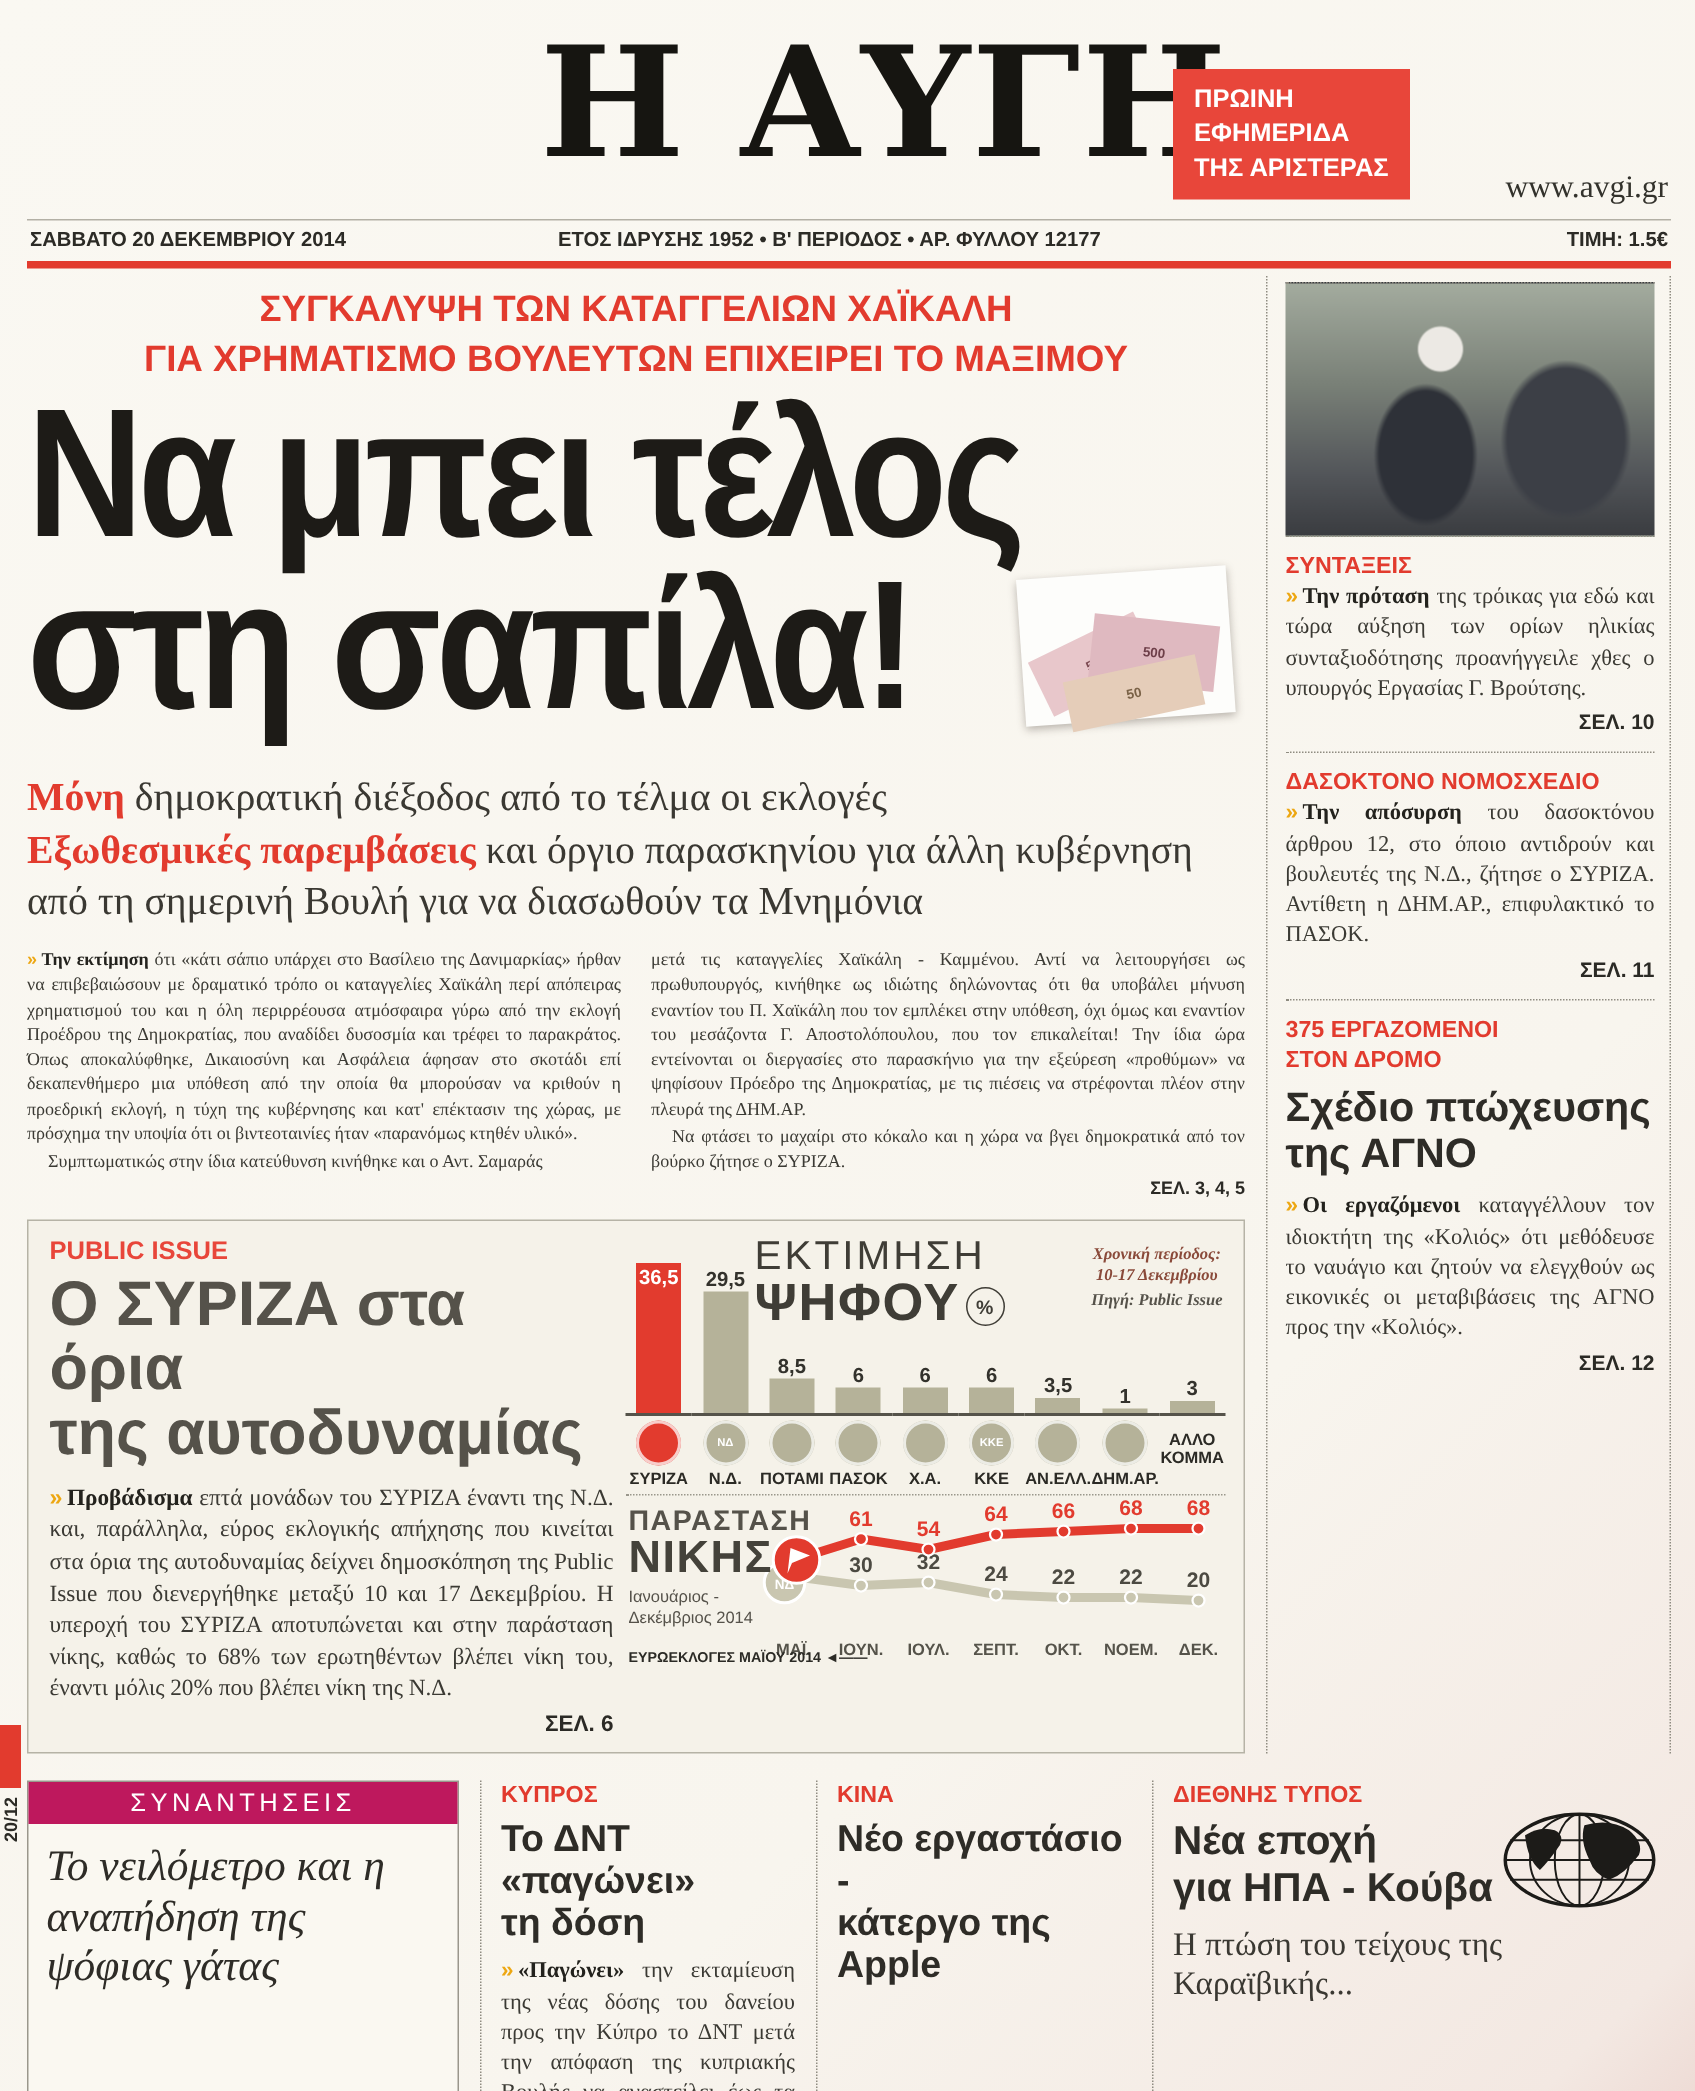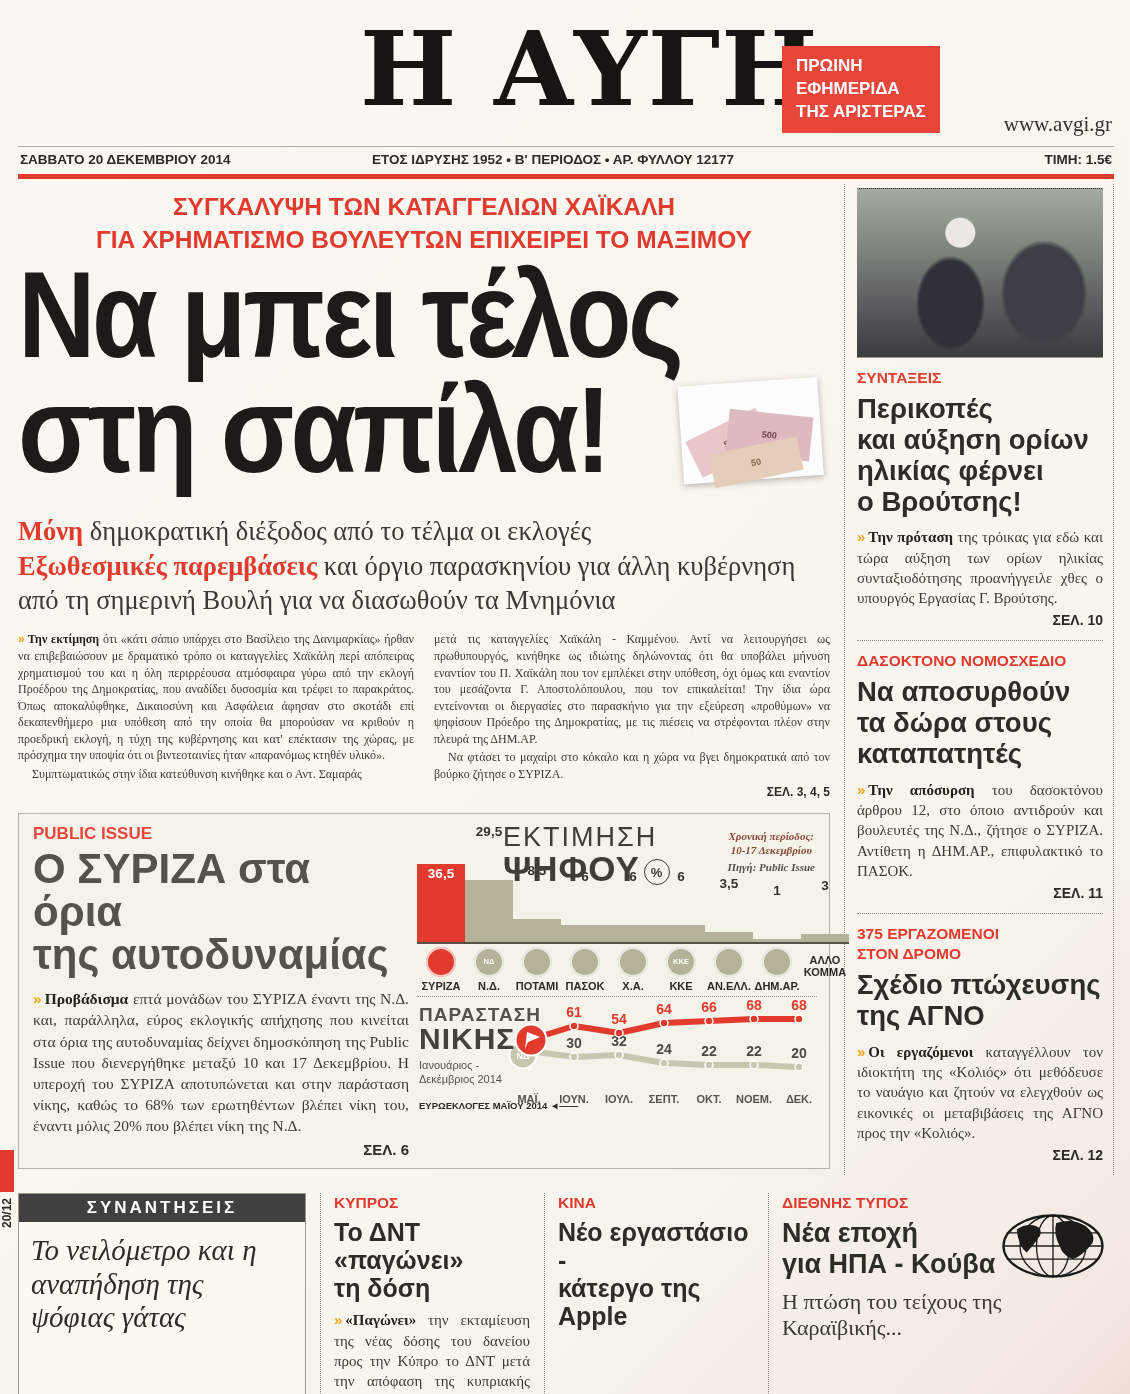--- a/index.html
+++ b/index.html
@@ -68,21 +68,21 @@
   .barpanel{position:relative;height:168px;}
   .bar-title{position:absolute;left:86px;top:0;font-family:"Liberation Sans",sans-serif;color:#3f3d36;line-height:1;z-index:2;}
   .bar-title .t1{font-size:27px;letter-spacing:2px;}
   .bar-title .t2{font-size:35px;font-weight:bold;letter-spacing:1px;}
   .pct-circle{display:inline-flex;width:24px;height:24px;border:1.5px solid #3f3d36;border-radius:50%;font-size:13px;font-weight:bold;align-items:center;justify-content:center;vertical-align:4px;margin-left:4px;}
   .bar-note{position:absolute;right:2px;top:6px;text-align:center;font-style:italic;font-size:11px;line-height:1.25;color:#8a4a3a;font-weight:bold;z-index:2;}
   .bar-note .src{color:#55524a;margin-top:4px;font-weight:bold;}
   .bars{position:absolute;left:0;right:0;bottom:0;display:grid;grid-template-columns:repeat(9,1fr);}
   .bar-col{display:flex;flex-direction:column;align-items:center;}
   .bar-stack{height:118px;width:100%;display:flex;flex-direction:column;justify-content:flex-end;align-items:center;border-bottom:2px solid #55534a;}
-  .bar{width:48px;background:#b5b299;position:relative;margin-top:40px;}
+  .bar{width:30px;background:#b5b299;position:relative;}
   .bar.hl{background:#e23b2e;}
   .bar-value{font-family:"Liberation Sans",sans-serif;font-weight:bold;font-size:13.5px;color:#33322c;margin-bottom:1px;}
   .bar-value.inside{position:absolute;top:2px;left:0;right:0;text-align:center;color:#fff;margin:0;}
   .party-icon{width:30px;height:30px;border-radius:50%;background:#b5b299;margin-top:3px;display:flex;align-items:center;justify-content:center;box-shadow:inset 0 0 0 2px rgba(255,255,255,.75);}
   .party-icon.hl{background:#e23b2e;}
   .party-icon-text{color:#fff;font-family:"Liberation Sans",sans-serif;font-weight:bold;font-size:7.5px;}
   .bar-name{font-family:"Liberation Sans",sans-serif;font-weight:bold;font-size:11px;color:#2b2a25;margin-top:3px;text-align:center;line-height:1.1;}
   .bar-name.noicon{margin-top:10px;}
   
   .linepanel{position:relative;height:116px;border-top:1px dotted #9a978c;margin-top:4px;}
@@ -92,21 +92,21 @@
   .line-sub{font-size:11px;color:#55524a;margin-top:5px;line-height:1.25;}
   .line-foot{position:absolute;left:2px;bottom:2px;font-family:"Liberation Sans",sans-serif;font-weight:bold;font-size:9.5px;color:#2b2a25;z-index:2;}
   .linesvg{position:absolute;left:0;top:2px;width:400px;height:112px;}
   .pt-label{font-family:"Liberation Sans",sans-serif;font-weight:bold;font-size:14px;}
   .pt-label.red{fill:#e23b2e;}
   .pt-label.gray{fill:#4c4a42;}
   .xlab{font-family:"Liberation Sans",sans-serif;font-weight:bold;font-size:11px;fill:#55534a;}
   
   .bottom{display:grid;grid-template-columns:288px 210px 210px 1fr;gap:14px;margin:18px 16px 0 18px;}
   .meet{border:1px solid #9a978c;background:#faf8f1;}
-  .meet-banner{background:#404040;color:#fff;font-family:"Liberation Sans",sans-serif;font-weight:bold;font-size:17px;letter-spacing:3px;text-align:center;padding:4px 0;}
+  .meet-banner{background:#be185d;color:#fff;font-family:"Liberation Sans",sans-serif;font-weight:normal;font-size:17px;letter-spacing:3px;text-align:center;padding:4px 0;}
   .meet-in{padding:8px 12px 10px;}
   .meet-title{font-style:italic;font-size:29px;line-height:1.15;color:#2e2c27;margin:4px 0 10px;}
   .bcol{border-left:1px dotted #8f8c81;padding-left:13px;font-family:"Liberation Sans",sans-serif;}
   .bcol .side-body{margin-top:2px;}
   .bcol .side-title{font-size:25px;margin:5px 0 8px;}
   .intl-head{display:flex;justify-content:space-between;align-items:flex-start;}
   .globe{width:110px;height:66px;margin-right:6px;}
   .intl-sub{font-family:"Liberation Serif",serif;font-size:22px;color:#3a3832;margin:2px 0 10px;}
   
   .edge{position:absolute;left:0;top:1150px;width:14px;}
@@ -333,33 +333,26 @@
           </div>
         </div>
       </div>
     </div>
 
     <aside class="sidebar">
       <div class="side-photo"></div>
 
       <div class="side-art">
         <div class="side-kick">ΣΥΝΤΑΞΕΙΣ</div>
-        <div class="side-title prewrap">Περικοπές
-και αύξηση ορίων
-ηλικίας φέρνει
-ο Βρούτσης!</div>
         <div class="side-body"><span class="chev">»</span><b class="dk">Την πρόταση</b><span> της τρόικας για εδώ και τώρα αύξηση των ορίων ηλικίας συνταξιοδότησης προανήγγειλε χθες ο υπουργός Εργασίας Γ. Βρούτσης.</span></div>
         <div class="pgref">ΣΕΛ. 10</div>
       </div>
 
       <div class="side-art">
         <div class="side-kick">ΔΑΣΟΚΤΟΝΟ ΝΟΜΟΣΧΕΔΙΟ</div>
-        <div class="side-title prewrap">Να αποσυρθούν
-τα δώρα στους
-καταπατητές</div>
         <div class="side-body"><span class="chev">»</span><b class="dk">Την απόσυρση</b><span> του δασοκτόνου άρθρου 12, στο όποιο αντιδρούν και βουλευτές της Ν.Δ., ζήτησε ο ΣΥΡΙΖΑ. Αντίθετη η ΔΗΜ.ΑΡ., επιφυλακτικό το ΠΑΣΟΚ.</span></div>
         <div class="pgref">ΣΕΛ. 11</div>
       </div>
 
       <div class="side-art">
         <div class="side-kick prewrap">375 ΕΡΓΑΖΟΜΕΝΟΙ
 ΣΤΟΝ ΔΡΟΜΟ</div>
         <div class="side-title prewrap">Σχέδιο πτώχευσης
 της ΑΓΝΟ</div>
         <div class="side-body"><span class="chev">»</span><b class="dk">Οι εργαζόμενοι</b><span> καταγγέλλουν τον ιδιοκτήτη της «Κολιός» ότι μεθόδευσε το ναυάγιο και ζητούν να ελεγχθούν ως εικονικές οι μεταβιβάσεις της ΑΓΝΟ προς την «Κολιός».</span></div>

